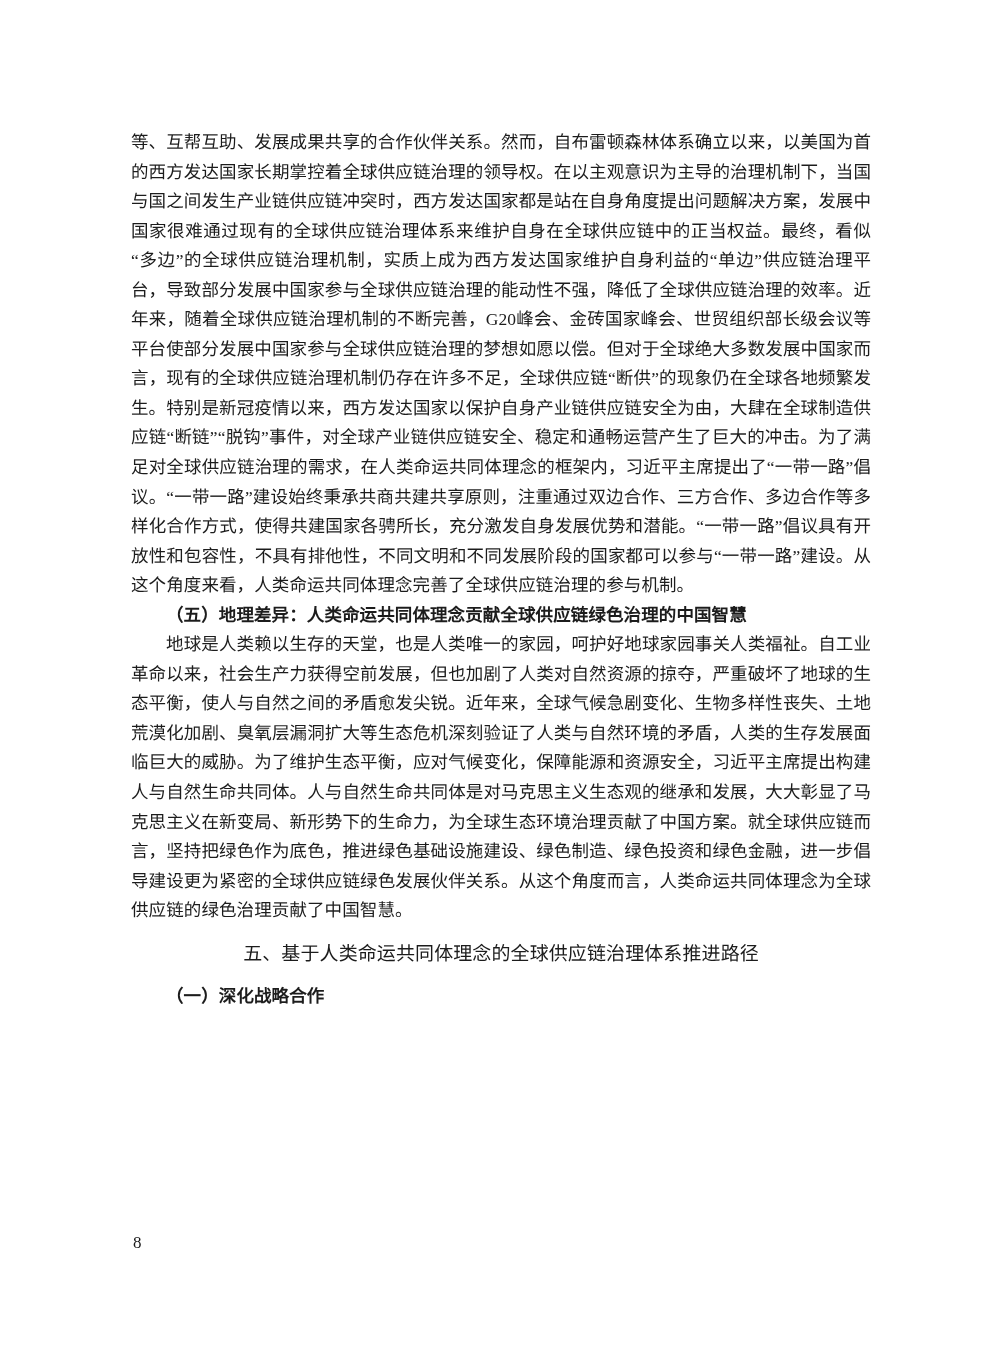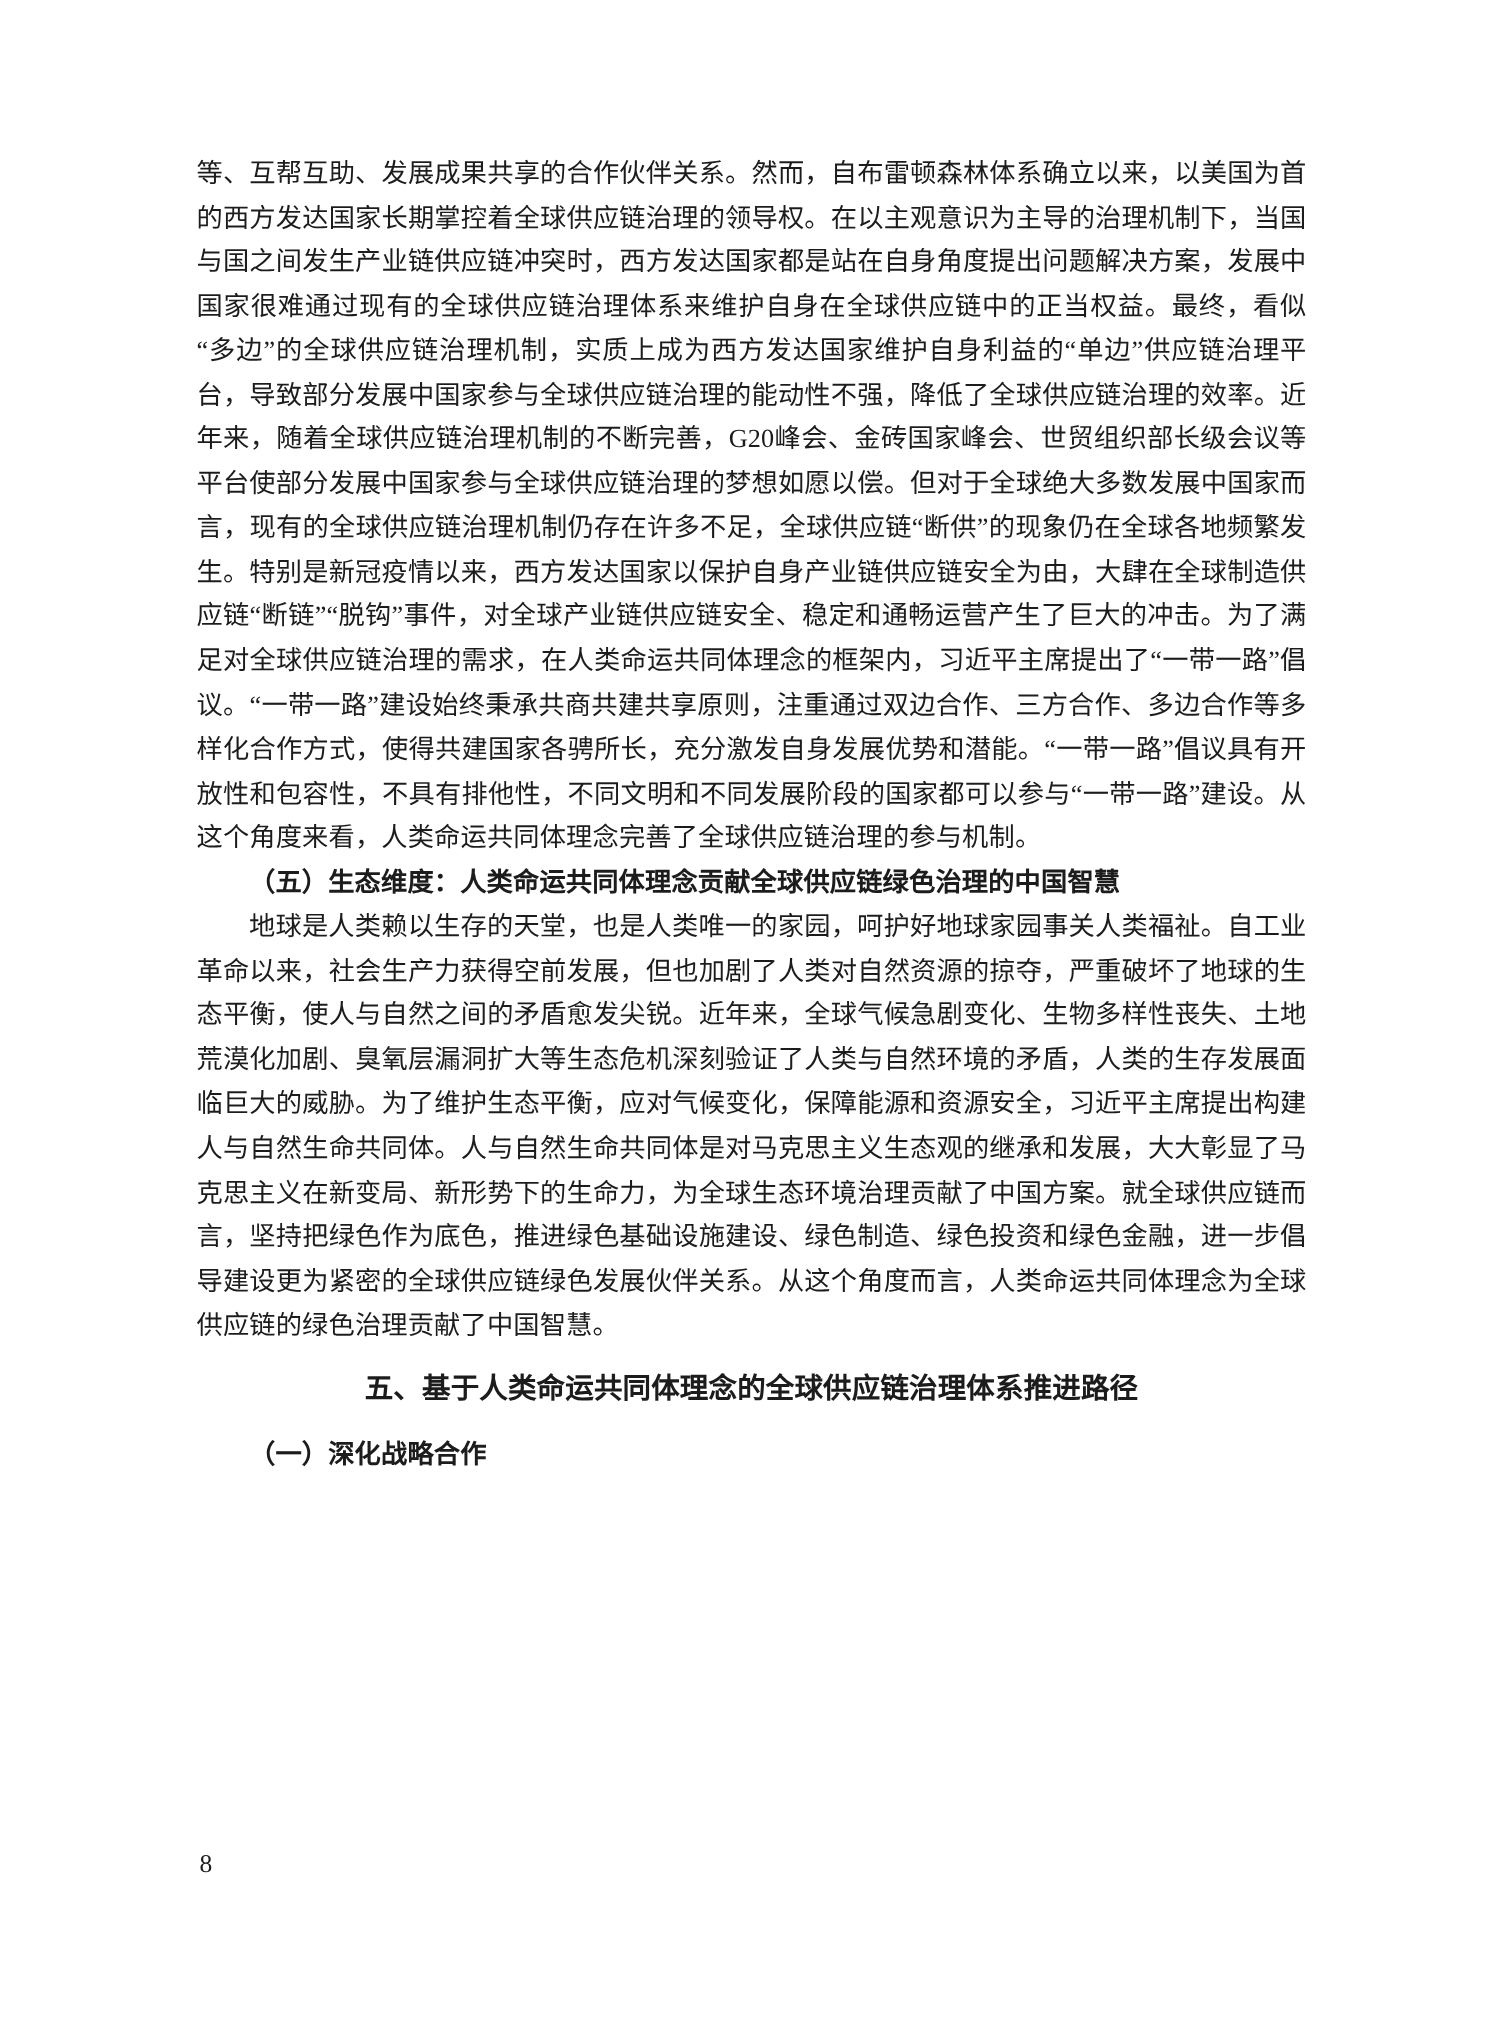--- a/index.html
+++ b/index.html
@@ -31,34 +31,35 @@
     text-align: justify;
     text-justify: inter-ideograph;
     letter-spacing: 0.1px;
   }
   .para {
     margin: 0;
     text-indent: 2em;
   }
   .para.no-indent {
     text-indent: 0;
+    margin-top: 27px;
   }
   .sub-heading {
     margin: 0;
     font-size: 17.5px;
     line-height: 29.55px;
     font-weight: bold;
     text-indent: 2em;
     text-align: left;
   }
   .chapter-heading {
     margin: 13px 0 13px 0;
     font-size: 19px;
     line-height: 30px;
-    font-weight: bold;
+    font-weight: normal;
     text-align: center;
     text-indent: 0;
   }
   .page-number {
     position: absolute;
     left: 133px;
     top: 1231px;
     font-size: 17px;
     line-height: 24px;
     color: #1c1c1c;
@@ -66,21 +67,21 @@
 </style>
 </head>
 <body>
 
 <div class="page">
 
   <main class="text-block">
 
     <p class="para no-indent">等、互帮互助、发展成果共享的合作伙伴关系。然而，自布雷顿森林体系确立以来，以美国为首的西方发达国家长期掌控着全球供应链治理的领导权。在以主观意识为主导的治理机制下，当国与国之间发生产业链供应链冲突时，西方发达国家都是站在自身角度提出问题解决方案，发展中国家很难通过现有的全球供应链治理体系来维护自身在全球供应链中的正当权益。最终，看似“多边”的全球供应链治理机制，实质上成为西方发达国家维护自身利益的“单边”供应链治理平台，导致部分发展中国家参与全球供应链治理的能动性不强，降低了全球供应链治理的效率。近年来，随着全球供应链治理机制的不断完善，G20峰会、金砖国家峰会、世贸组织部长级会议等平台使部分发展中国家参与全球供应链治理的梦想如愿以偿。但对于全球绝大多数发展中国家而言，现有的全球供应链治理机制仍存在许多不足，全球供应链“断供”的现象仍在全球各地频繁发生。特别是新冠疫情以来，西方发达国家以保护自身产业链供应链安全为由，大肆在全球制造供应链“断链”“脱钩”事件，对全球产业链供应链安全、稳定和通畅运营产生了巨大的冲击。为了满足对全球供应链治理的需求，在人类命运共同体理念的框架内，习近平主席提出了“一带一路”倡议。“一带一路”建设始终秉承共商共建共享原则，注重通过双边合作、三方合作、多边合作等多样化合作方式，使得共建国家各骋所长，充分激发自身发展优势和潜能。“一带一路”倡议具有开放性和包容性，不具有排他性，不同文明和不同发展阶段的国家都可以参与“一带一路”建设。从这个角度来看，人类命运共同体理念完善了全球供应链治理的参与机制。</p>
 
-    <h3 class="sub-heading">（五）生态维度：人类命运共同体理念贡献全球供应链绿色治理的中国智慧</h3>
+    <h3 class="sub-heading">（五）地理差异：人类命运共同体理念贡献全球供应链绿色治理的中国智慧</h3>
 
     <p class="para">地球是人类赖以生存的天堂，也是人类唯一的家园，呵护好地球家园事关人类福祉。自工业革命以来，社会生产力获得空前发展，但也加剧了人类对自然资源的掠夺，严重破坏了地球的生态平衡，使人与自然之间的矛盾愈发尖锐。近年来，全球气候急剧变化、生物多样性丧失、土地荒漠化加剧、臭氧层漏洞扩大等生态危机深刻验证了人类与自然环境的矛盾，人类的生存发展面临巨大的威胁。为了维护生态平衡，应对气候变化，保障能源和资源安全，习近平主席提出构建人与自然生命共同体。人与自然生命共同体是对马克思主义生态观的继承和发展，大大彰显了马克思主义在新变局、新形势下的生命力，为全球生态环境治理贡献了中国方案。就全球供应链而言，坚持把绿色作为底色，推进绿色基础设施建设、绿色制造、绿色投资和绿色金融，进一步倡导建设更为紧密的全球供应链绿色发展伙伴关系。从这个角度而言，人类命运共同体理念为全球供应链的绿色治理贡献了中国智慧。</p>
 
     <h2 class="chapter-heading">五、基于人类命运共同体理念的全球供应链治理体系推进路径</h2>
 
 
     <h3 class="sub-heading">（一）深化战略合作</h3>
 
 
   </main>

